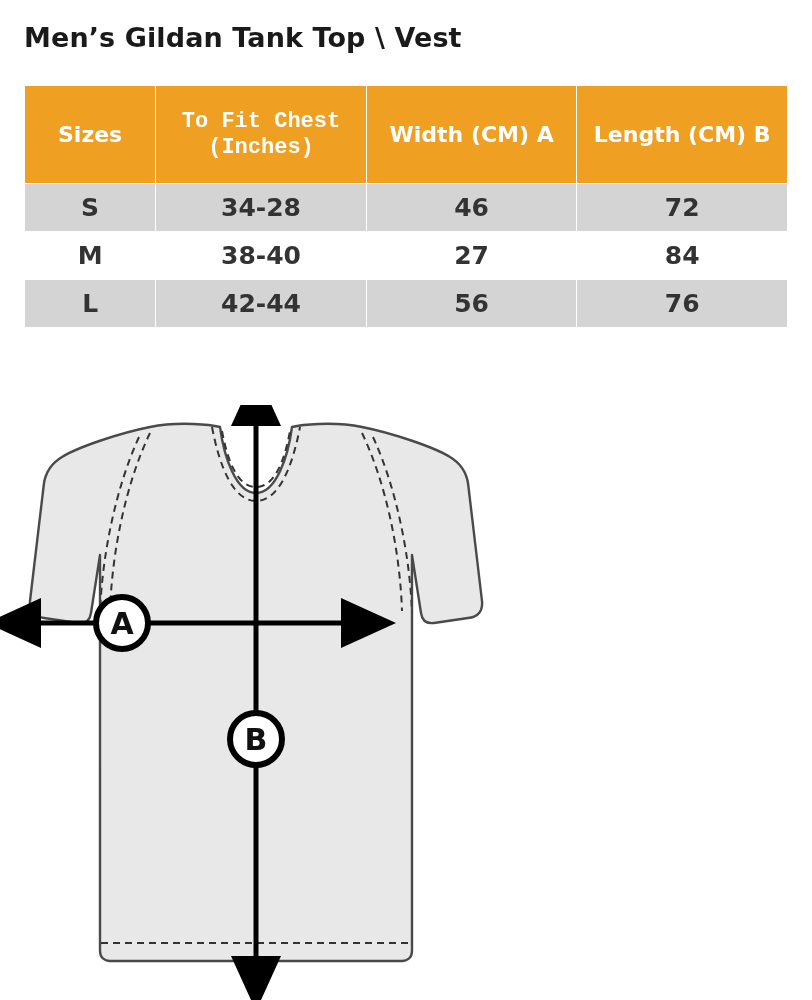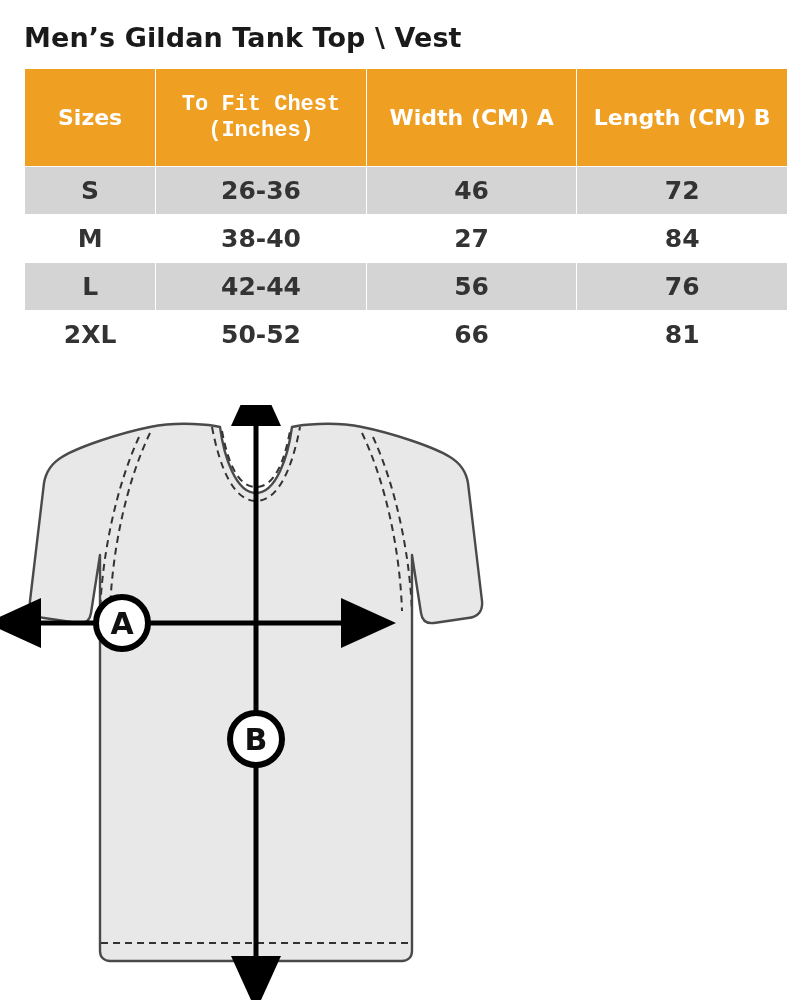--- a/index.html
+++ b/index.html
@@ -25,21 +25,21 @@
     top: 22px;
     font-size: 27px;
     font-weight: bold;
     color: #1a1a1a;
     letter-spacing: 0.1px;
     white-space: nowrap;
   }
   .size-table {
     position: absolute;
     left: 24px;
-    top: 68px;
+    top: 85px;
     width: 764px;
     border-collapse: collapse;
     table-layout: fixed;
   }
   .size-table th {
     background: #ef9f21;
     color: #ffffff;
     font-size: 22px;
     font-weight: bold;
     text-align: center;
@@ -92,41 +92,35 @@
       <tr>
         <th class="col-sizes">Sizes</th>
         <th class="col-chest">To Fit Chest (Inches)</th>
         <th class="col-width">Width (CM) A</th>
         <th class="col-length">Length  (CM) B</th>
       </tr>
     </thead>
     <tbody>
       <tr>
         <td>S</td>
-        <td>26-36</td>
+        <td>34-28</td>
         <td>46</td>
         <td>72</td>
       </tr>
       <tr>
         <td>M</td>
         <td>38-40</td>
         <td>27</td>
         <td>84</td>
       </tr>
       <tr>
         <td>L</td>
         <td>42-44</td>
         <td>56</td>
         <td>76</td>
-      </tr>
-      <tr>
-        <td>2XL</td>
-        <td>50-52</td>
-        <td>66</td>
-        <td>81</td>
       </tr>
     </tbody>
   </table>
 
   <svg class="garment" viewBox="0 0 812 595">
     <defs>
       <marker id="arrowL" markerWidth="12" markerHeight="12" refX="10" refY="6" orient="auto">
         <path d="M11,1 L0,6 L11,11 Z" fill="#000000"></path>
       </marker>
       <marker id="arrowR" markerWidth="12" markerHeight="12" refX="2" refY="6" orient="auto">

